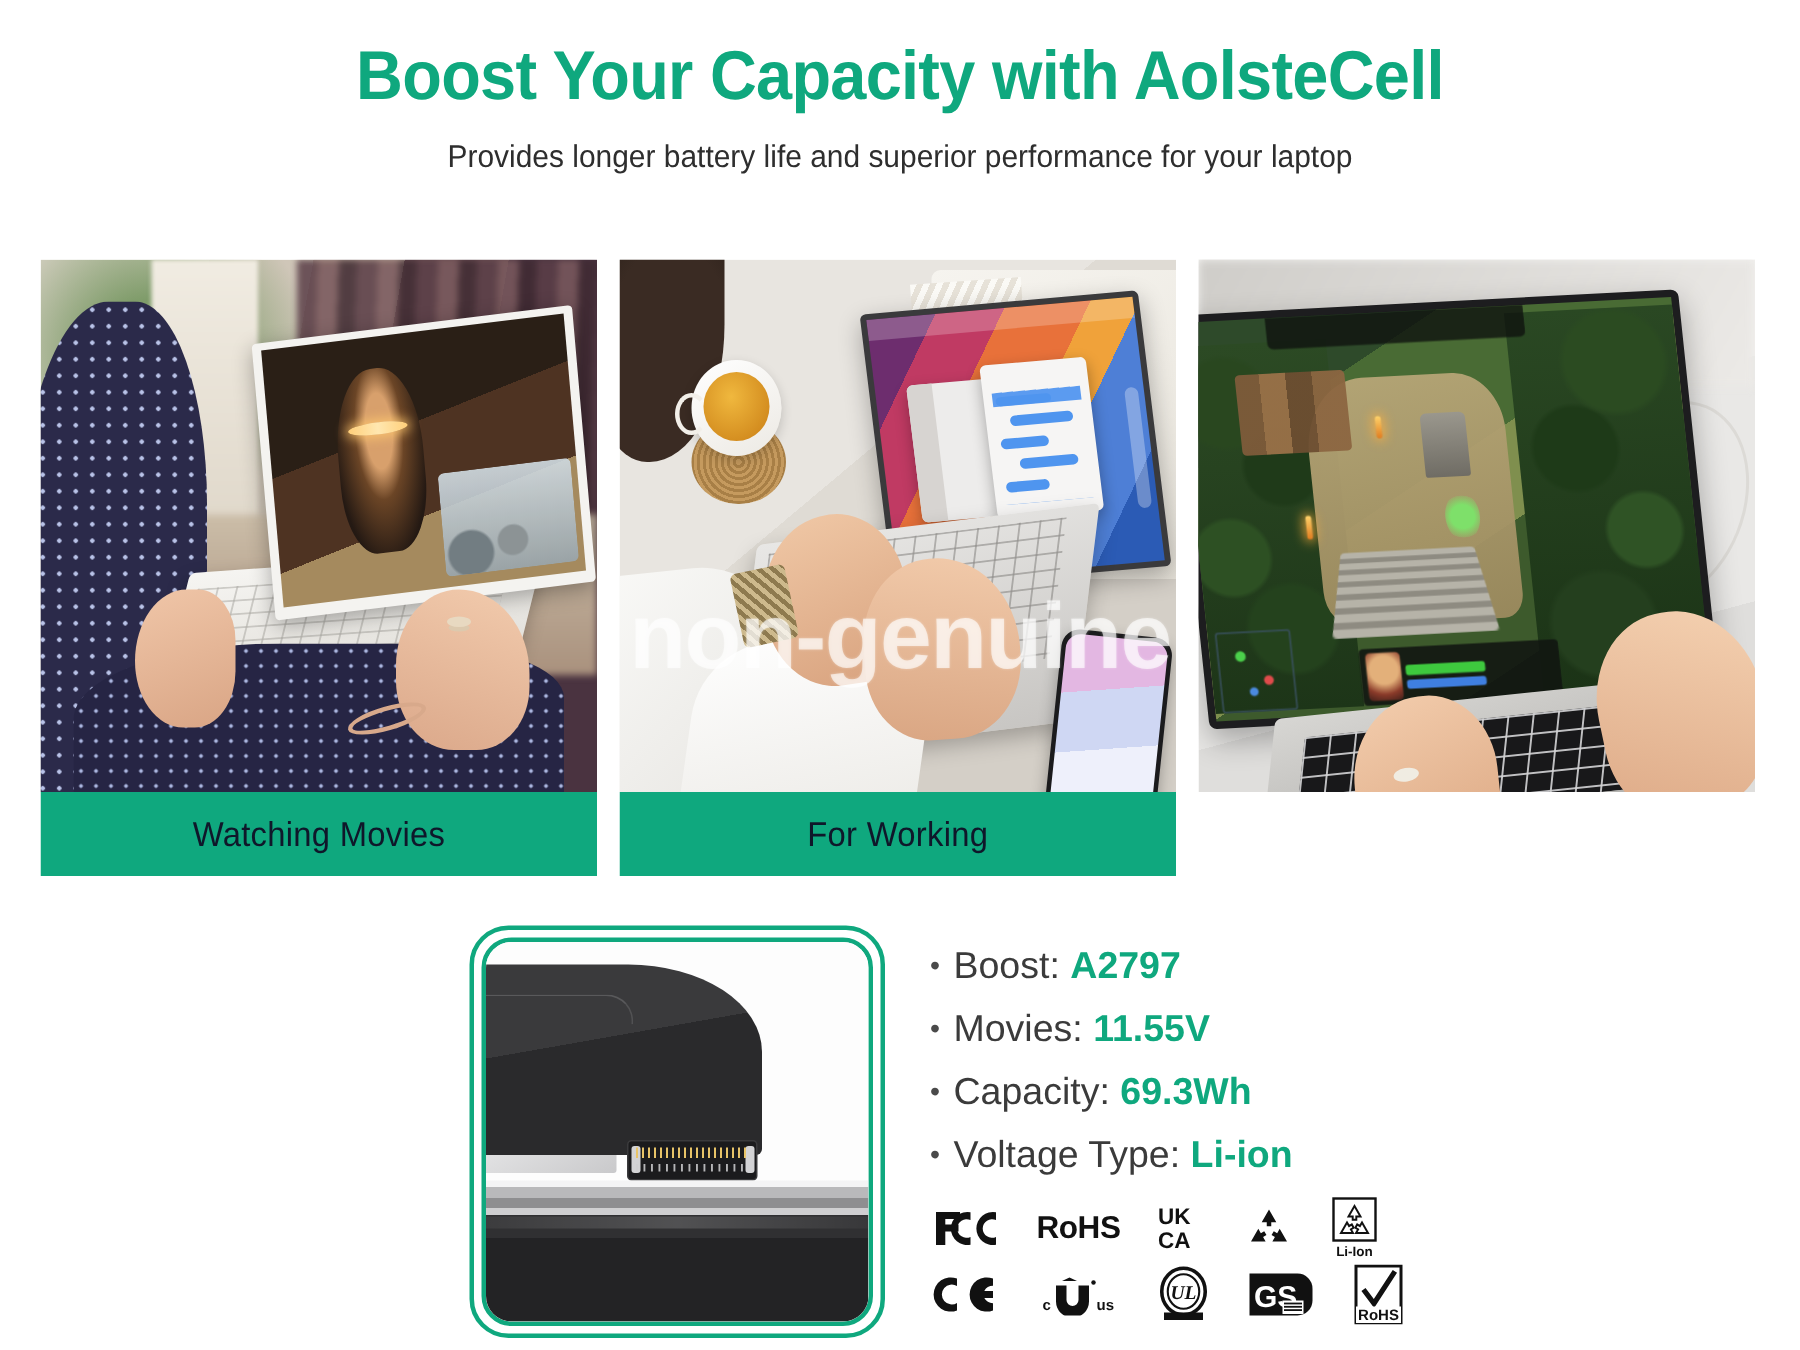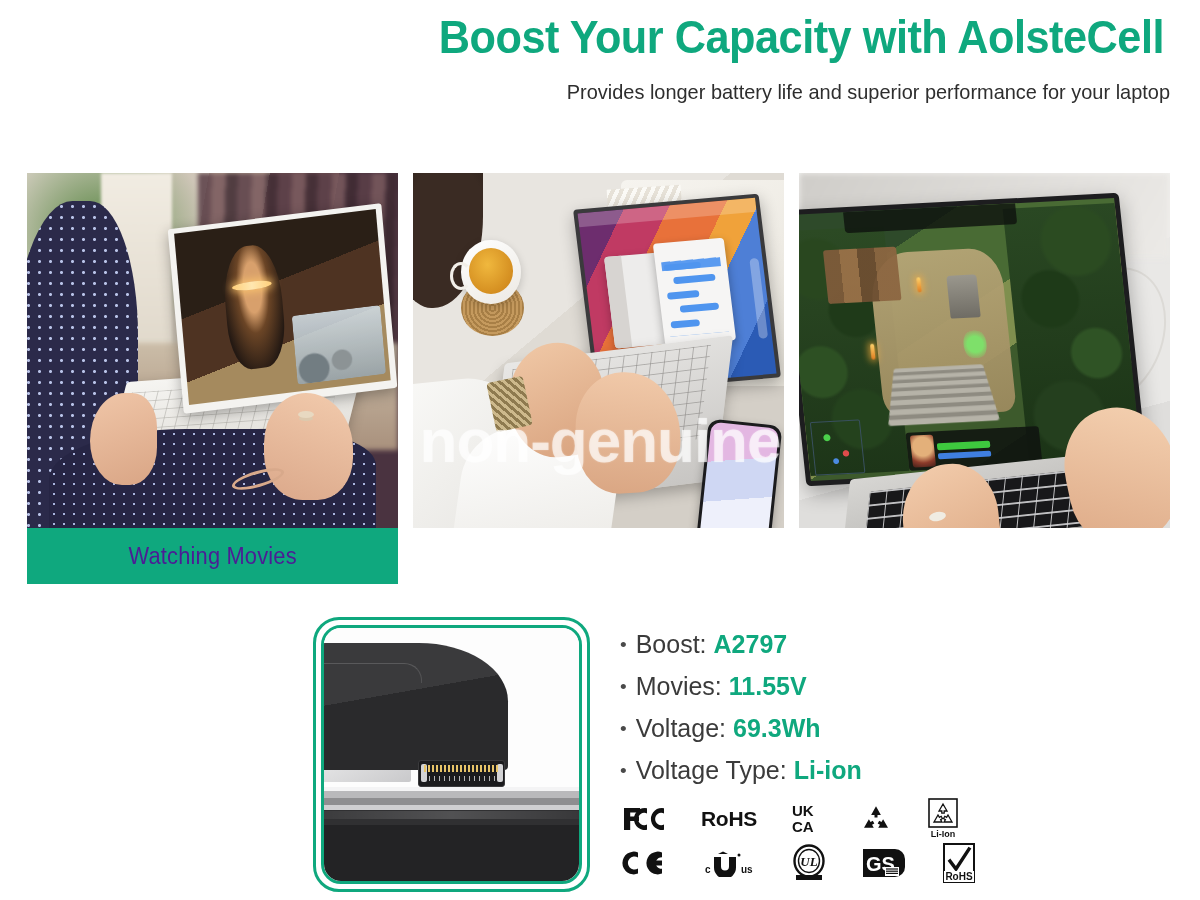--- a/index.html
+++ b/index.html
@@ -7,21 +7,21 @@
   html, body { background:#ffffff; }
   body {
     width:1200px; height:900px;
     font-family:"Liberation Sans", sans-serif;
     color:#2b2b2b;
     overflow:hidden;
     position:relative;
   }
 
   
-  .header { width:100%; padding-top:13px; text-align:right; }
+  .header { width:100%; padding-top:26px; text-align:center; }
   .title {
     font-size:46px;
     font-weight:bold;
     color:#0fa87e;
     letter-spacing:-0.5px;
     line-height:1.08;
     transform:scaleX(0.94);
     transform-origin:center;
     white-space:nowrap;
   }
@@ -52,21 +52,21 @@
     background:#ffffff;
   }
   .photo {
     position:relative;
     height:355px;
     overflow:hidden;
   }
   .caption {
     height:56px;
     background:#0fa87e;
-    color:#4c1d95;
+    color:#0f172a;
     font-size:23px;
     display:flex;
     align-items:center;
     justify-content:center;
     transform:none;
     letter-spacing:0.2px;
   }
   .caption span { transform:scaleX(0.95); display:inline-block; }
 
   
@@ -462,21 +462,21 @@
   }
 
   
   .watermark {
     position:absolute;
     left:0; top:394px;
     width:1200px; height:130px;
     pointer-events:none;
     z-index:7;
     display:flex; flex-direction:column;
-    align-items:center; justify-content:flex-start;margin-top:16px;
+    align-items:center; justify-content:flex-start;
   }
   .wm-top {
     font-size:62px; font-weight:bold;
     color:rgba(255,255,255,.62);
     letter-spacing:-1px;
     line-height:1;
     text-shadow:0 0 2px rgba(255,255,255,.35);
   }
   .wm-bot {
     margin-top:6px;
@@ -594,21 +594,21 @@
   
   .certs {
     position:absolute;
     left:622px; top:185px;
     width:300px;
   }
   .cert-row {
     display:flex;
     align-items:center;
     height:44px;
-    gap:35px;
+    gap:25px;
   }
   .cert {
     display:flex; align-items:center; justify-content:center;
     color:#111;
     flex:0 0 auto;
   }
   .cert svg { display:block; }
   .cert-text {
     font-weight:bold;
     letter-spacing:-0.3px;
@@ -685,20 +685,23 @@
       <div class="p2-keys"></div>
       <div class="p2-sleeve"></div>
       <div class="p2-sleeve2"></div>
       <div class="p2-handA"></div>
       <div class="p2-handB"></div>
       <div class="p2-watch"></div>
       <div class="p2-phone">
           <div class="p2-phone-in"></div>
         </div>
     </div>
+    <div class="caption">
+      <span>For Working</span>
+    </div>
   </div>
 
   <div class="panel">
     <div class="photo">
       <div class="p3-bg"></div>
       <div class="p3-blur"></div>
       <div class="p3-cable"></div>
       <div class="p3-lid">
         <div class="p3-game">
           <div class="p3-trees-l"></div>
@@ -762,21 +765,21 @@
     </div>
 
     <div class="spec-row">
       <span class="spec-bullet">•</span>
       <span class="spec-label">Movies:</span>
       <span class="spec-value">11.55V</span>
     </div>
 
     <div class="spec-row">
       <span class="spec-bullet">•</span>
-      <span class="spec-label">Voltage:</span>
+      <span class="spec-label">Capacity:</span>
       <span class="spec-value">69.3Wh</span>
     </div>
 
     <div class="spec-row">
       <span class="spec-bullet">•</span>
       <span class="spec-label">Voltage Type:</span>
       <span class="spec-value">Li-ion</span>
     </div>
   </div>
 

